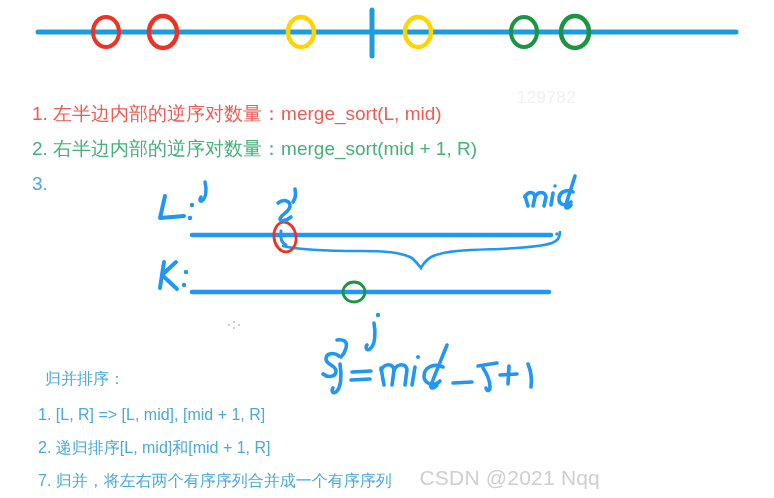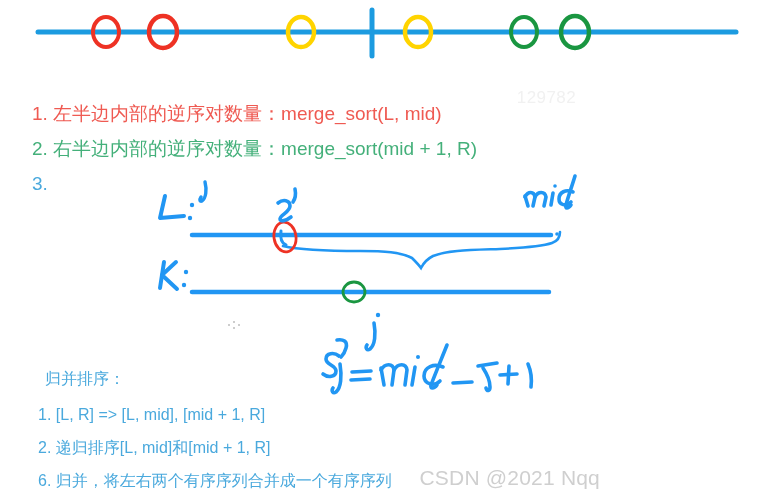--- a/index.html
+++ b/index.html
@@ -188,19 +188,19 @@
   <div class="txt line-green" style="left:32px; top:139px;text-align:right;">2. 右半边内部的逆序对数量：merge_sort(mid + 1, R)</div>
 
   <div class="txt num-blue" style="left:32px; top:174px;">3.</div>
 
   <div class="txt line-blue" style="left:45px; top:371px;">归并排序：</div>
 
   <div class="txt line-blue" style="left:38px; top:407px;">1. [L, R] =&gt; [L, mid], [mid + 1, R]</div>
 
   <div class="txt line-blue" style="left:38px; top:440px;text-align:right;">2. 递归排序[L, mid]和[mid + 1, R]</div>
 
-  <div class="txt line-blue" style="left:38px; top:473px;">6. 归并，将左右两个有序序列合并成一个有序序列</div>
+  <div class="txt line-blue" style="left:38px; top:473px;">7. 归并，将左右两个有序序列合并成一个有序序列</div>
 
   <div class="watermark-num">129782</div>
 
   <div class="watermark-csdn">CSDN @2021 Nqq</div>
 
 </div>
 
 </body></html>

